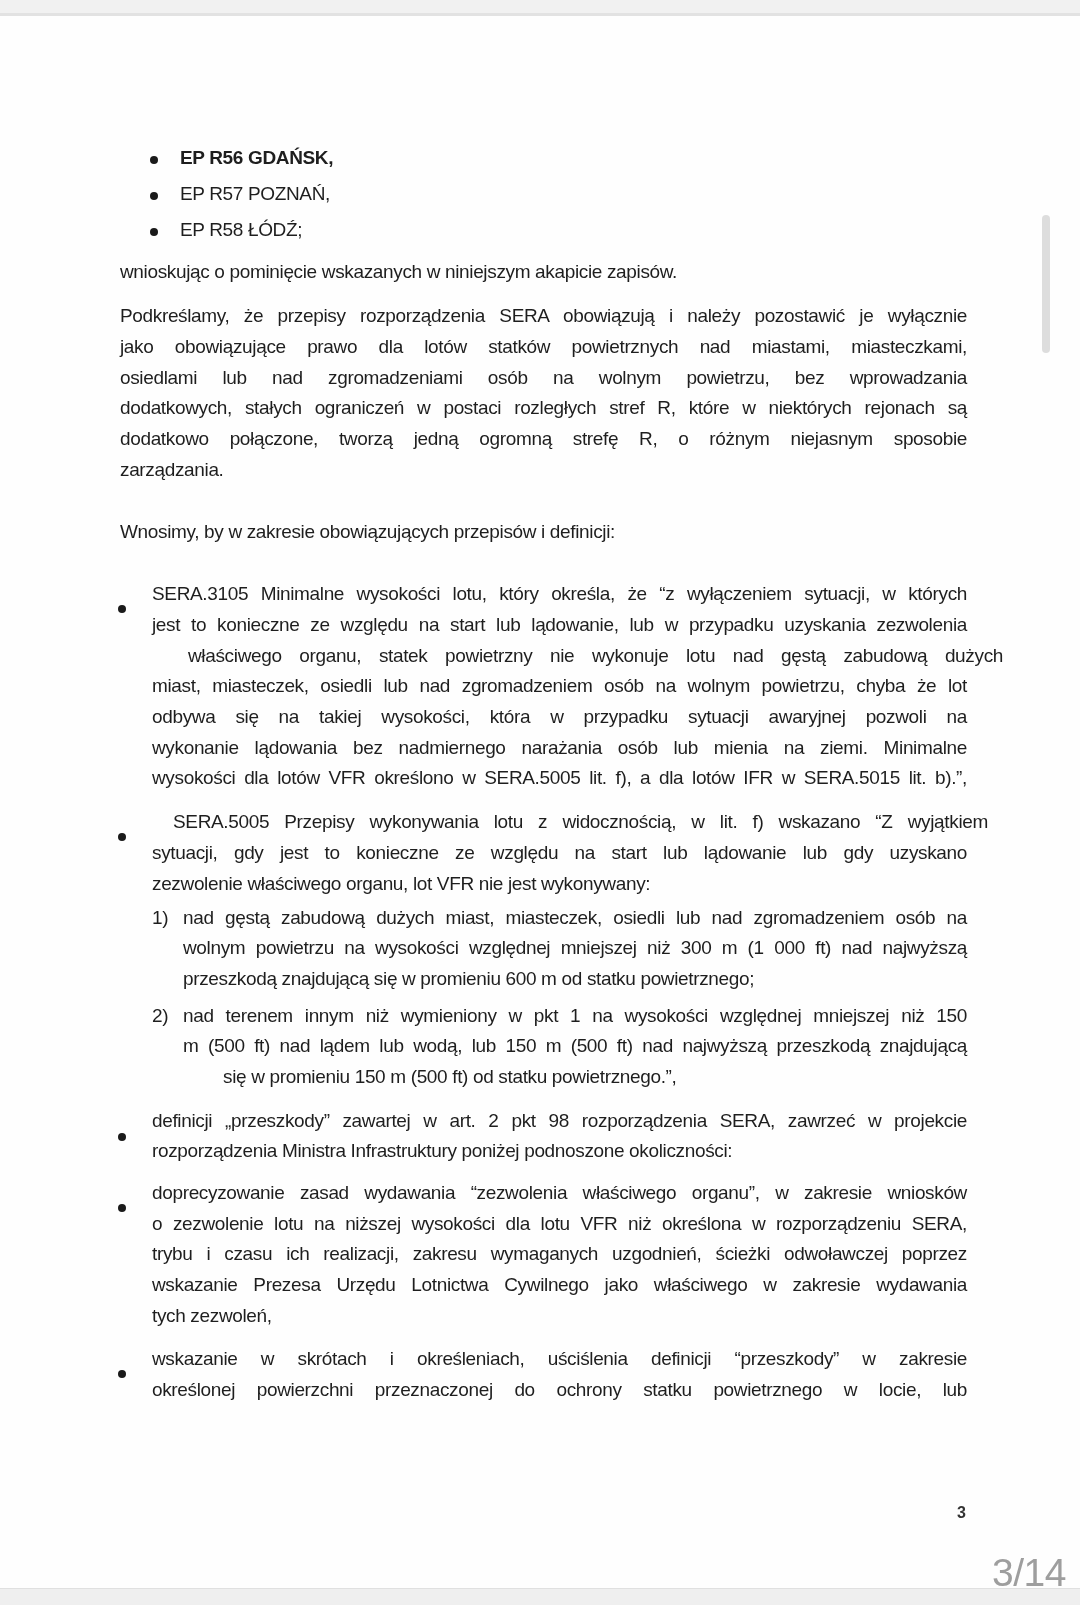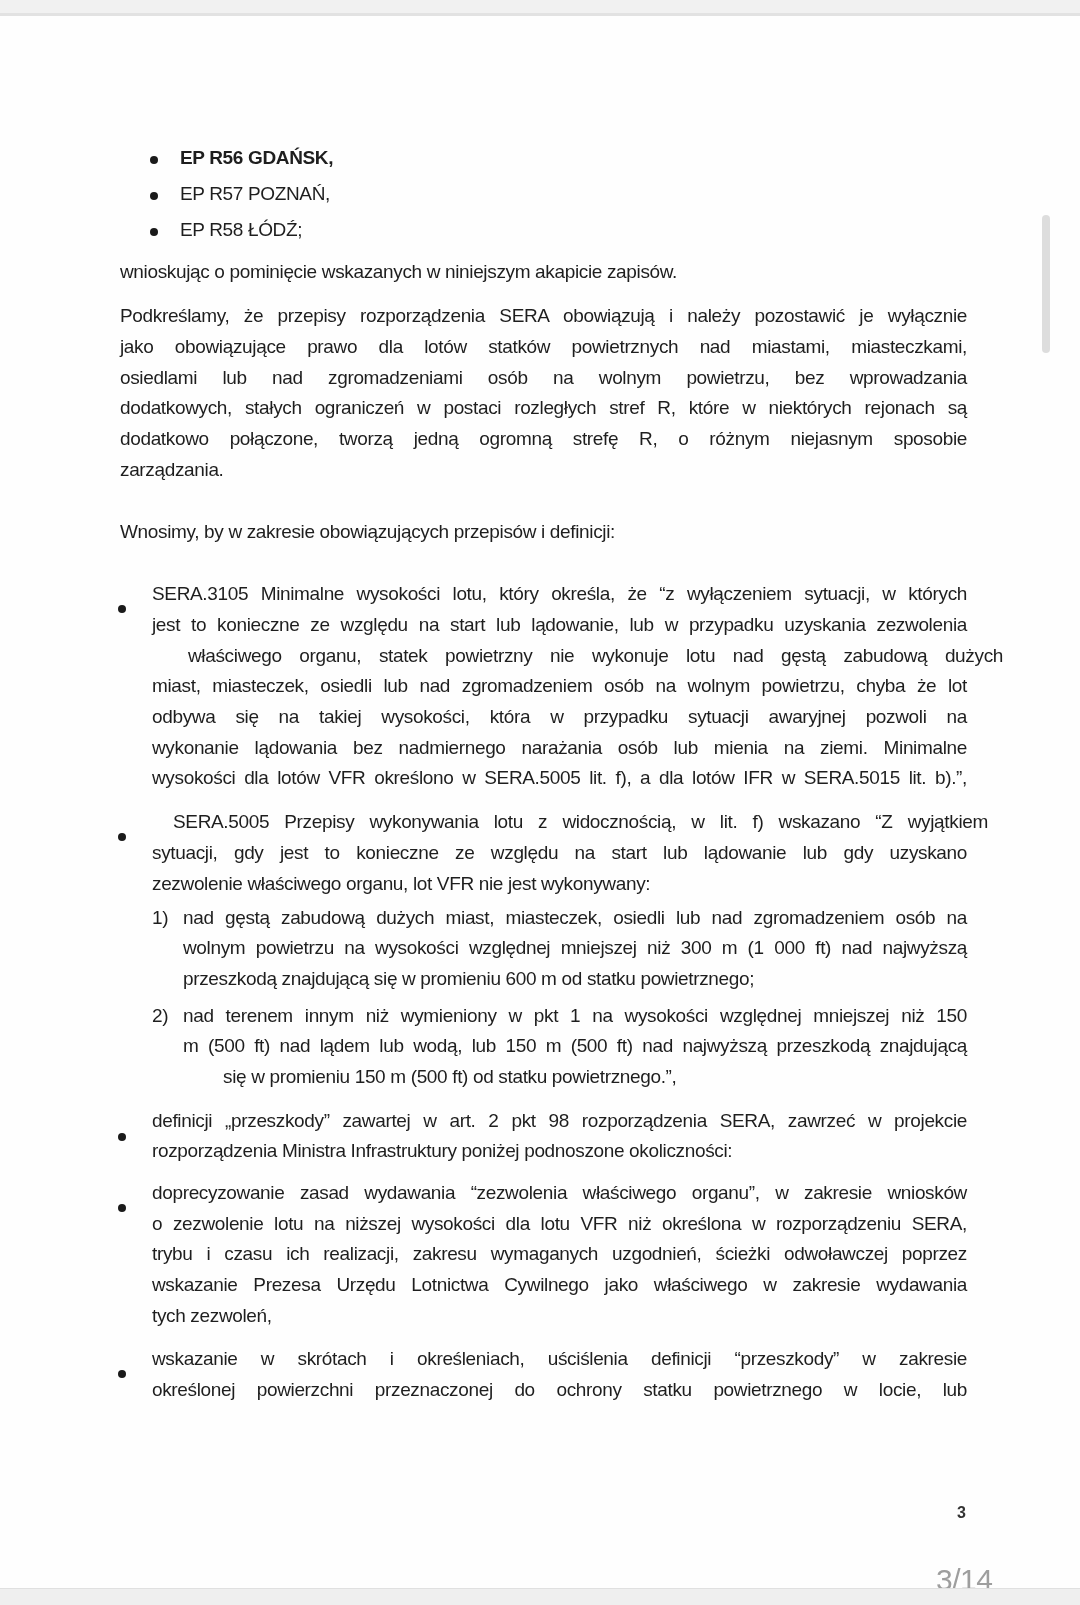--- a/index.html
+++ b/index.html
@@ -19,21 +19,21 @@
     position: absolute; left: 120px; top: 0; width: 847px;
     color: #1e1e1e;
     font-family: "Liberation Sans", sans-serif;
     font-size: 19px; letter-spacing: -0.35px;
   }
   .line { position: absolute; white-space: nowrap; }
   .just { text-align: justify; text-align-last: justify; white-space: normal; }
   .bullet { position: absolute; width: 8px; height: 8px; border-radius: 50%; background: #1a1a1a; }
   .num { position: absolute; }
   .page-number { position: absolute; left: 957px; top: 1504px; font-size: 16px; font-weight: bold; color: #333; }
-  .page-indicator { position: absolute; left: 936px; top: 1551px; font-size: 30px; color: #9e9e9e; letter-spacing: -0.5px; margin-top: 12px; }
+  .page-indicator { position: absolute; left: 992px; top: 1551px; font-size: 39px; color: #9e9e9e; letter-spacing: -0.5px; }
   .scroll-thumb { position: absolute; left: 1042px; top: 215px; width: 8px; height: 138px; border-radius: 4px; background: #dddddd; }
 </style>
 </head>
 <body>
 
 <div class="top-bar"></div>
 <div class="top-sep"></div>
 
 <div class="page">
   <div class="content">

